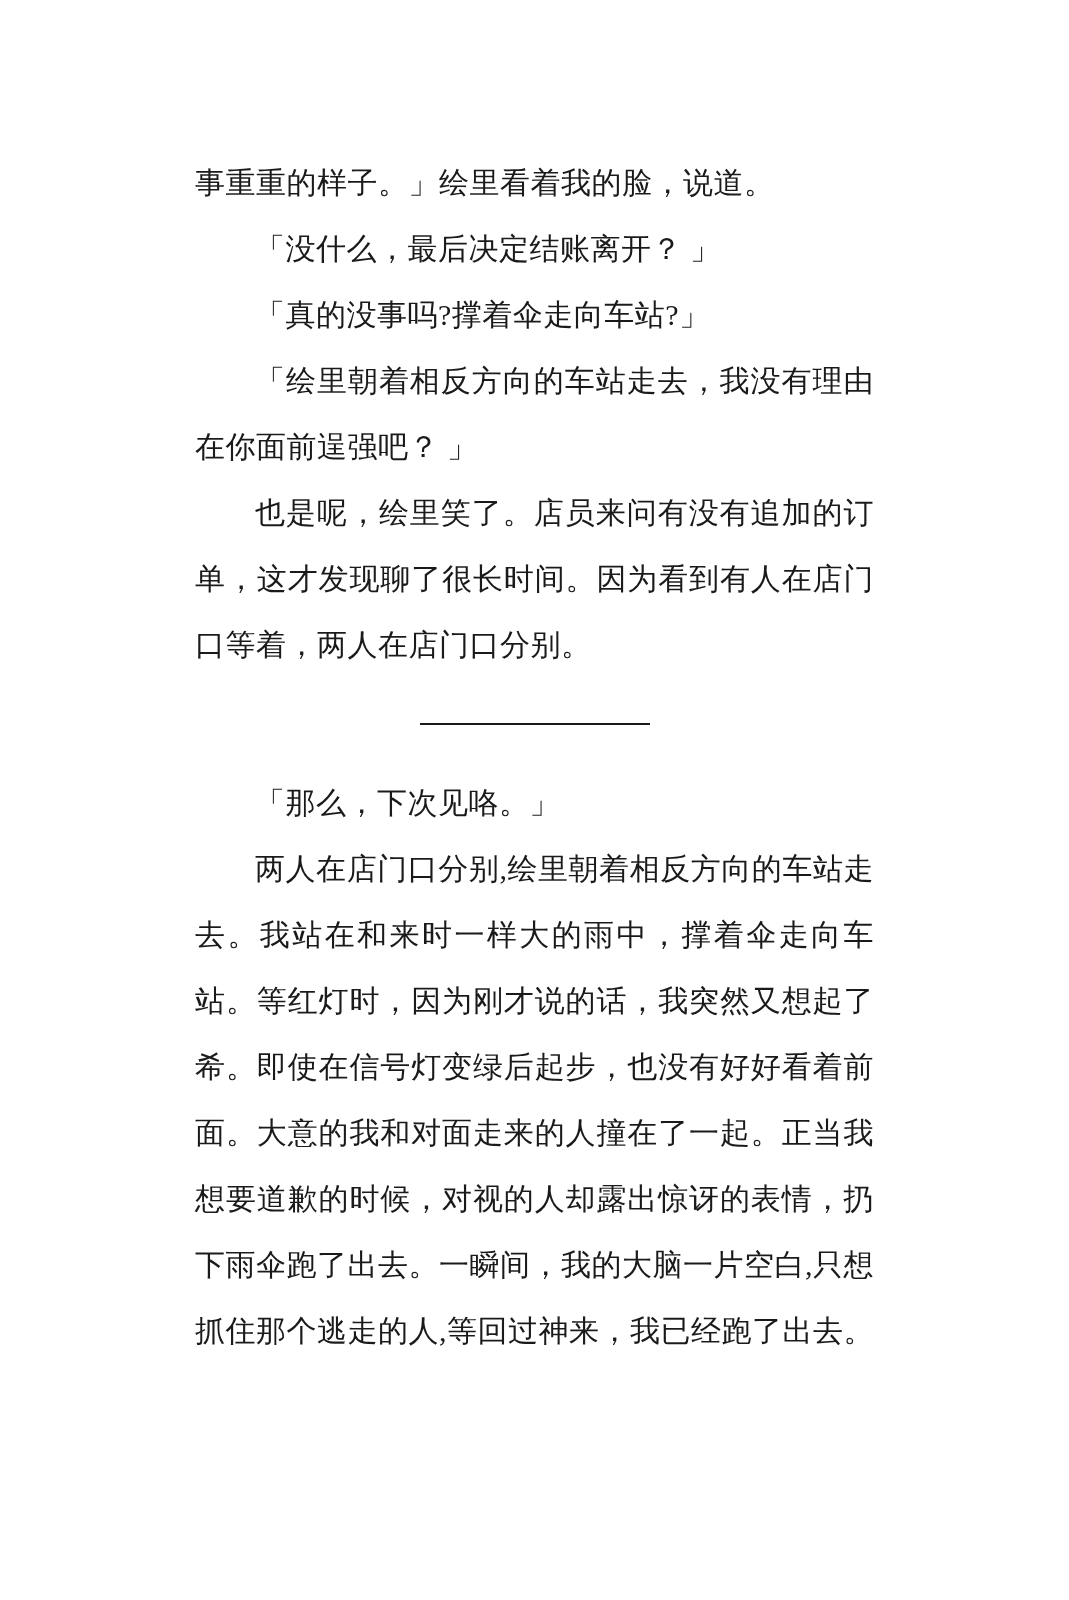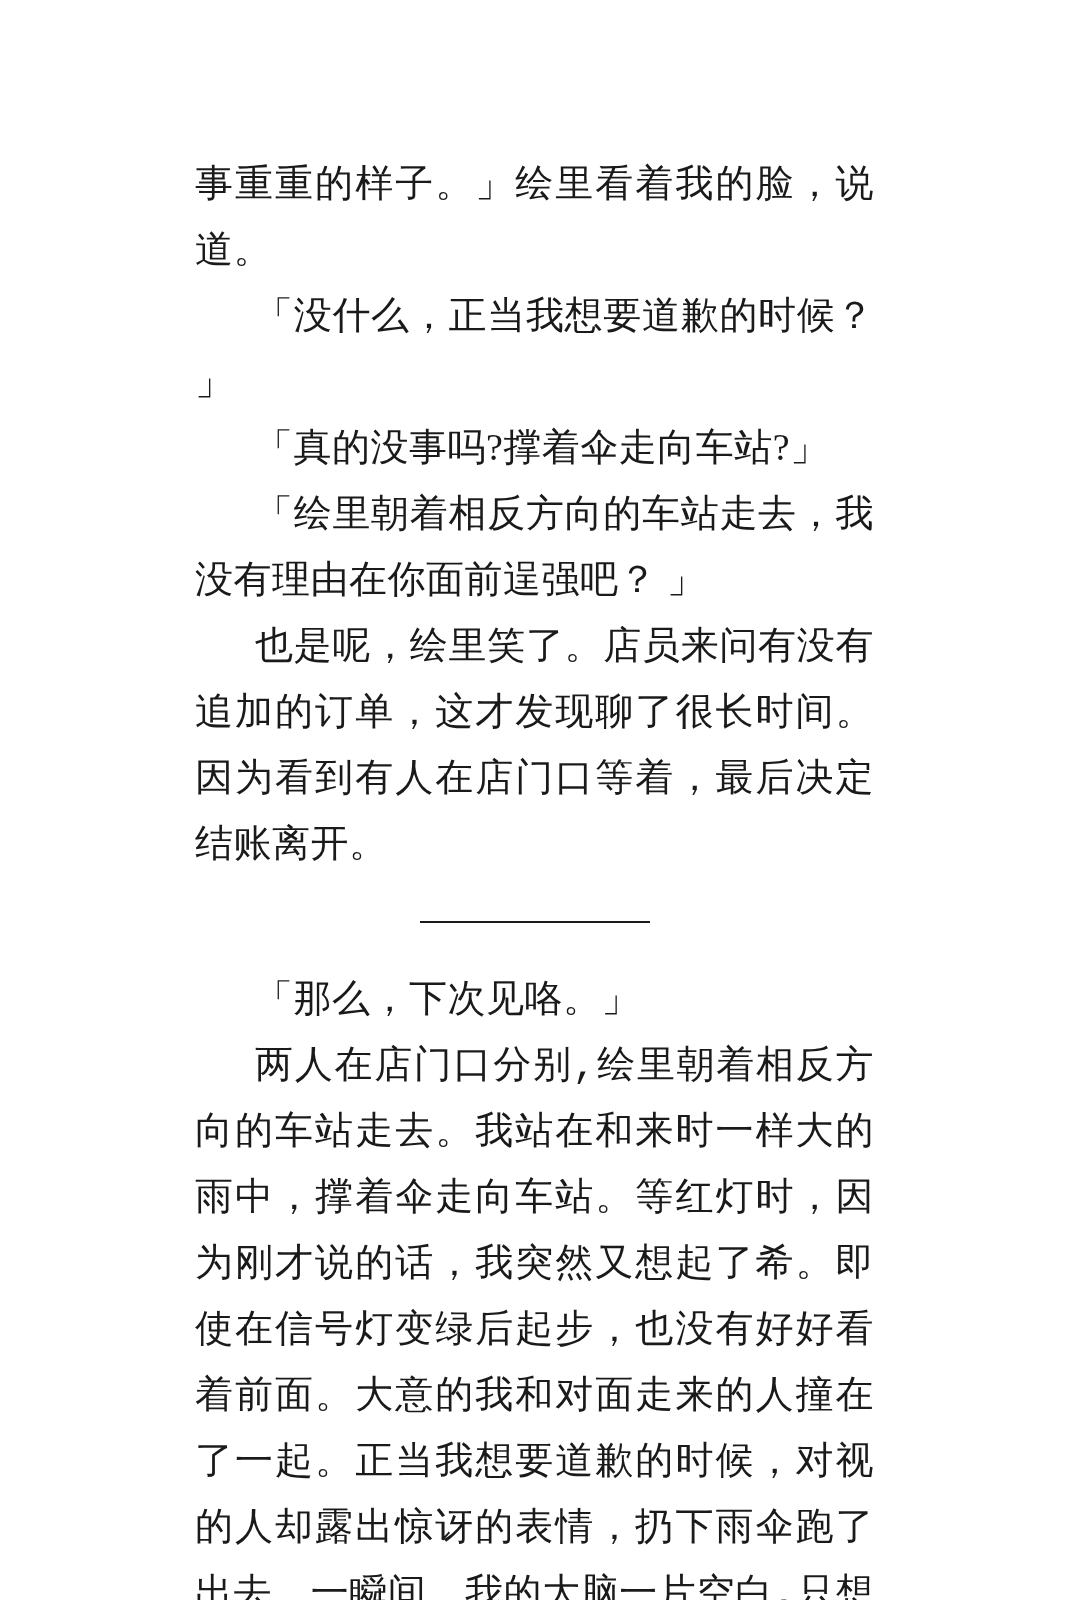--- a/index.html
+++ b/index.html
@@ -16,21 +16,21 @@
   }
   .page {
     position: relative;
     width: 1069px;
     height: 1600px;
     box-sizing: border-box;
     padding: 150px 195px 60px 195px;
     background: #ffffff;
   }
   .text-body {
-    font-size: 38px;
+    font-size: 30px;
     line-height: 66px;
     letter-spacing: 0.5px;
     text-align: justify;
     text-justify: inter-character;
   }
   p.para {
     margin: 0;
     text-indent: 0;
   }
   p.indent {
@@ -42,34 +42,33 @@
     display: flex;
     align-items: center;
     justify-content: center;
   }
   .divider {
     width: 230px;
     border-top: 2px solid #1a1a1a;
   }
   .section-2 {
     margin-top: 0;
-    font-family: Liberation Mono, monospace;
   }
 </style>
 </head>
 <body>
 
 <div class="page">
 
   <div class="text-body">
     <p class="para">事重重的样子。」绘里看着我的脸，说道。</p>
-    <p class="indent">「没什么，正当我想要道歉的时候？ 」</p>
+    <p class="indent">「没什么，最后决定结账离开？ 」</p>
     <p class="indent">「真的没事吗?撑着伞走向车站?」</p>
     <p class="indent">「绘里朝着相反方向的车站走去，我没有理由在你面前逞强吧？ 」</p>
-    <p class="indent">也是呢，绘里笑了。店员来问有没有追加的订单，这才发现聊了很长时间。因为看到有人在店门口等着，最后决定结账离开。</p>
+    <p class="indent">也是呢，绘里笑了。店员来问有没有追加的订单，这才发现聊了很长时间。因为看到有人在店门口等着，两人在店门口分别。</p>
   </div>
 
   <div class="divider-wrap">
     <div class="divider"></div>
   </div>
 
   <div class="text-body section-2">
     <p class="indent">「那么，下次见咯。」</p>
     <p class="indent">两人在店门口分别,绘里朝着相反方向的车站走去。我站在和来时一样大的雨中，撑着伞走向车站。等红灯时，因为刚才说的话，我突然又想起了希。即使在信号灯变绿后起步，也没有好好看着前面。大意的我和对面走来的人撞在了一起。正当我想要道歉的时候，对视的人却露出惊讶的表情，扔下雨伞跑了出去。一瞬间，我的大脑一片空白,只想抓住那个逃走的人,等回过神来，我已经跑了出去。</p>
   </div>

